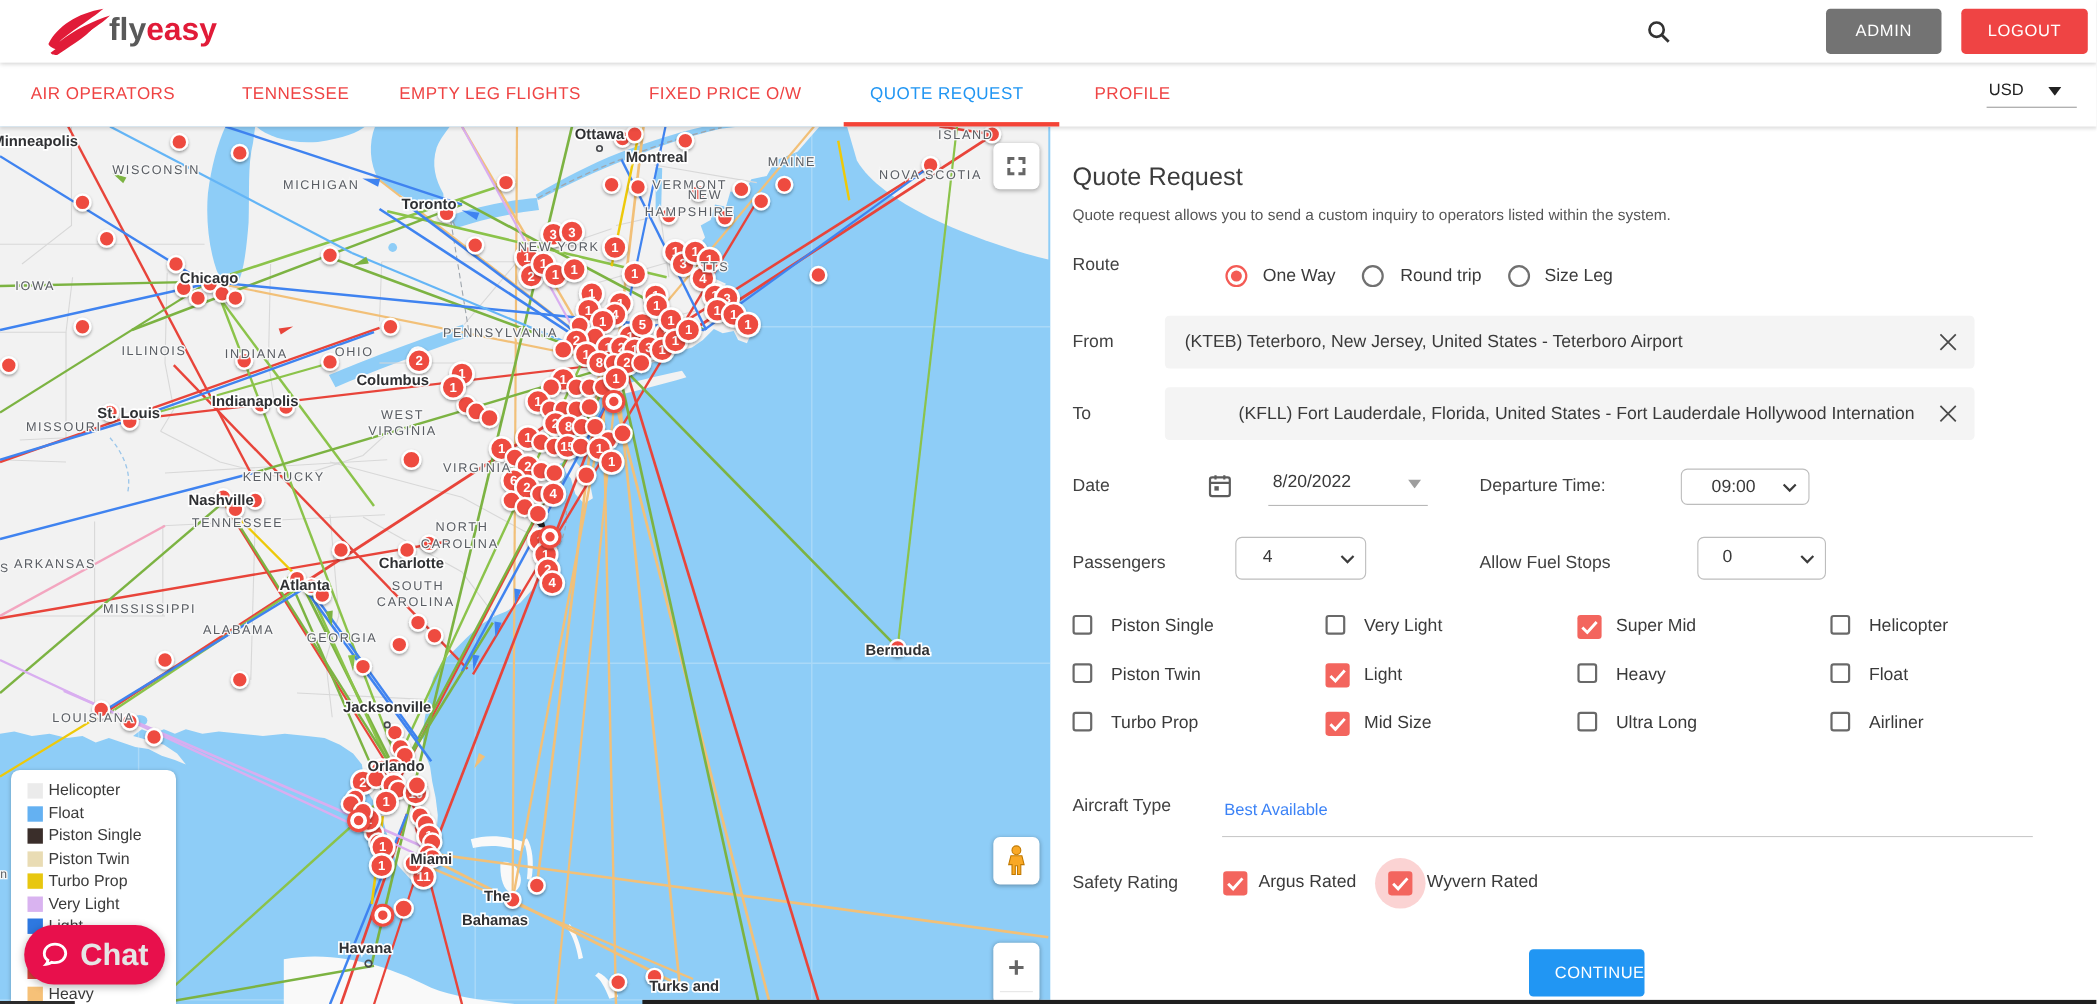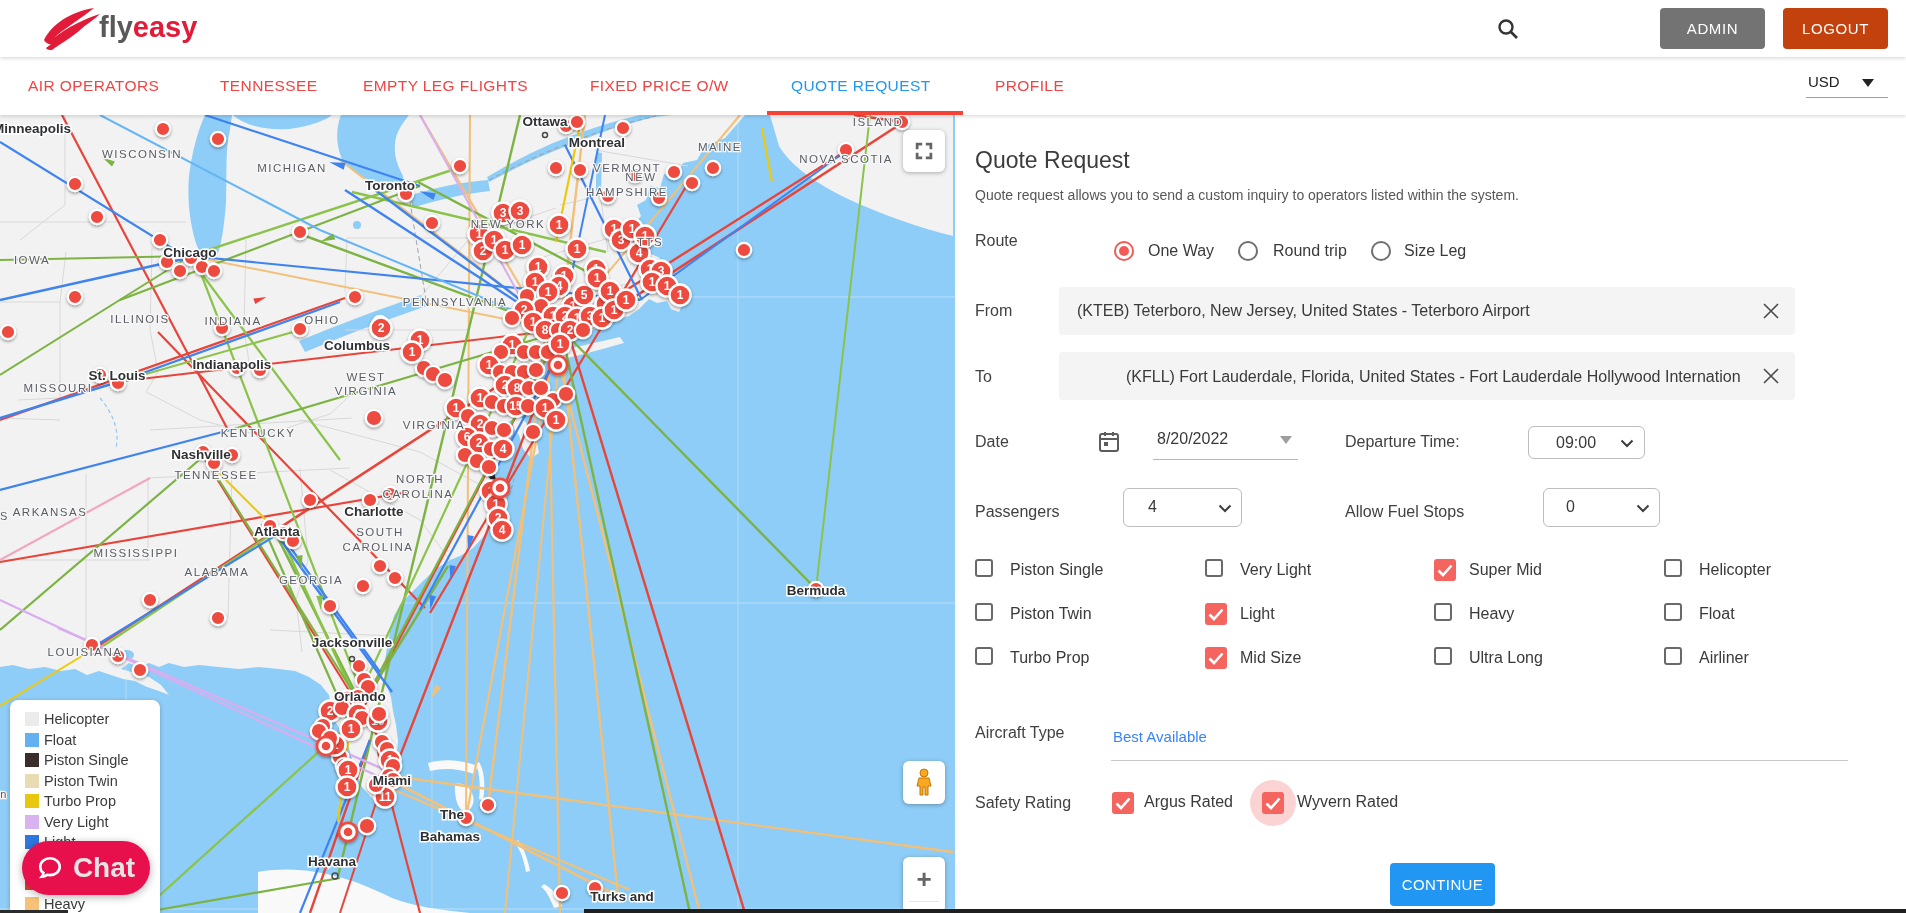--- a/index.html
+++ b/index.html
@@ -16,21 +16,21 @@
 .lsq {width:14px;height:14px;display:inline-block;margin-right:5px}
 .chat {position:absolute;left:22px;top:726px;width:128px;height:54px;background:#e8104c;border-radius:27px;display:flex;align-items:center;justify-content:center;z-index:6;box-shadow:0 2px 8px rgba(0,0,0,0.3)}
 .chat span {color:#e5e5e5;font-size:28px;font-weight:bold}
 .mbtn {position:absolute;background:#fff;border-radius:6px;box-shadow:0 1px 4px rgba(0,0,0,0.3);z-index:5}
 .panel {position:absolute;left:955px;top:115px;width:951px;height:798px;background:#fff}
 .fh1 {position:absolute;font-size:23px;color:#3c3c3c}
 .flab {position:absolute;font-size:16px;color:#414141}
 .ftxt {position:absolute;font-size:16px;color:#3a3a3a;white-space:nowrap}
 .finput {position:absolute;background:#f4f4f4;border-radius:4px}
 .fsel {position:absolute;background:#fff;border:1px solid #bdbdbd;border-radius:6px}
-.fbtn {position:absolute;background:#2196f3;border-radius:4px;color:#fff;font-size:15px;letter-spacing:0.4px;text-align:center;line-height:43px}
+.fbtn {position:absolute;background:#2196f3;border-radius:4px;color:#fff;font-size:15px;letter-spacing:0.4px;text-align:right;line-height:43px}
 .botbar {position:absolute;left:584px;top:909px;width:1322px;height:4px;background:#1f1f1f;z-index:40}
 .botbar2 {position:absolute;left:0px;top:910px;width:68px;height:3px;background:#2b2b2b;z-index:40}
 </style></head>
 <body>
 <div class="map">
     <svg width="955" height="798" viewBox="0 115 955 798" style="position:absolute;left:0;top:0">
 <defs>
 <filter id="msh" x="-40%" y="-40%" width="180%" height="180%">
 <feDropShadow dx="0" dy="1.5" stdDeviation="1.4" flood-color="#000" flood-opacity="0.38"></feDropShadow>
 </filter>
@@ -683,21 +683,21 @@
     <svg width="105" height="46" viewBox="0 0 105 46" style="position:absolute;left:42px;top:6px">
 <path d="M2 34 C10 18 28 6 52 2 C40 12 20 24 12 32 C24 22 44 12 58 8 C48 18 26 30 16 38 C10 40 4 38 2 34 Z" fill="#e11b38"></path>
 <path d="M4 42 C14 34 30 24 44 18 C36 28 18 38 10 44 C8 44 5 44 4 42 Z" fill="#e11b38"></path>
 </svg>
 <div style="position:absolute;left:99px;top:11px;font-size:29px;font-weight:bold;letter-spacing:0px;color:#595959;font-family:'Liberation Sans',sans-serif">fly<span style="color:#e11b38">easy</span></div>
 <svg style="position:absolute;left:1496px;top:17px" width="24" height="24" viewBox="0 0 24 24">
 <circle cx="10" cy="10" r="6.5" fill="none" stroke="#333" stroke-width="2.4"></circle>
 <path d="M15 15 L21 21" stroke="#333" stroke-width="2.6"></path>
     </svg>
 <div class="hbtn" style="left:1660px;width:105px;background:#737373">ADMIN</div>
-<div class="hbtn" style="left:1783px;width:105px;background:#c2410c">LOGOUT</div>
+<div class="hbtn" style="left:1783px;width:115px;background:#ef4444">LOGOUT</div>
 </div>
 <div class="nav">
     <div class="nitem" style="left:28px;">AIR OPERATORS</div>
     <div class="nitem" style="left:220px;">TENNESSEE</div>
     <div class="nitem" style="left:363px;">EMPTY LEG FLIGHTS</div>
     <div class="nitem" style="left:590px;">FIXED PRICE O/W</div>
     <div class="nitem" style="left:791px;color:#2196f3">QUOTE REQUEST</div>
     <div class="nitem" style="left:995px;">PROFILE</div>
     <div class="redbar"></div>
 <div class="usd">USD</div>

